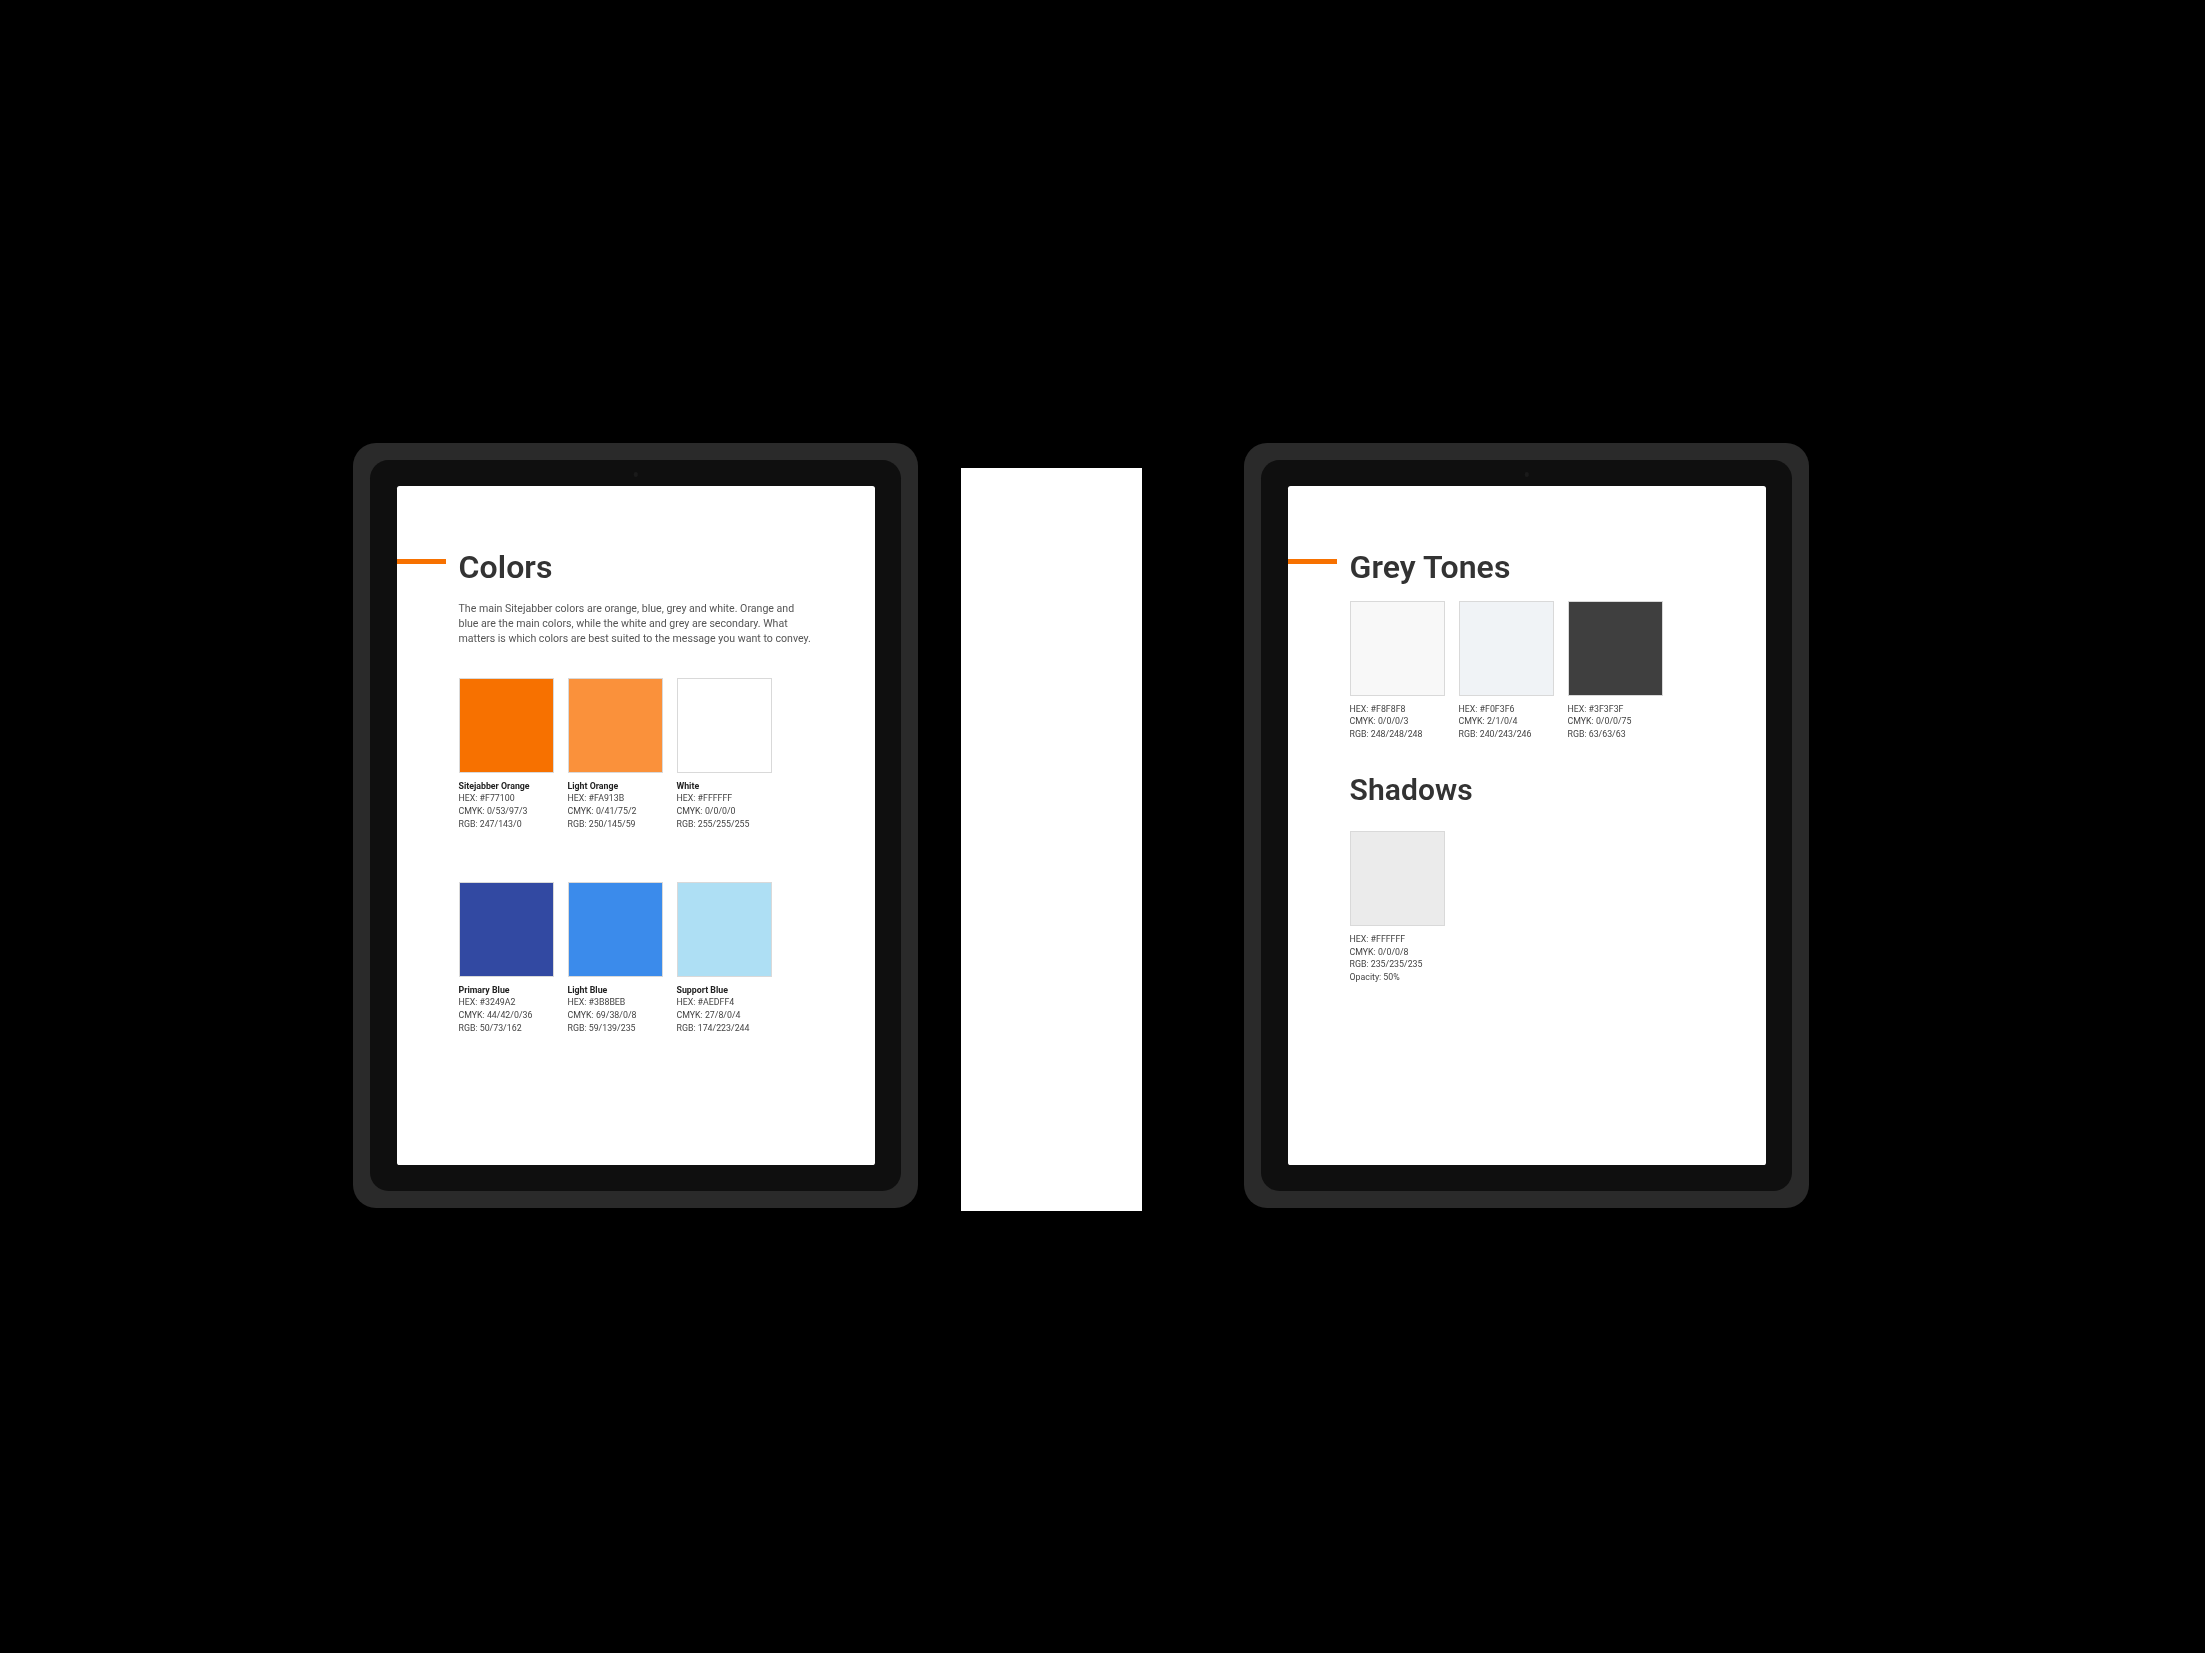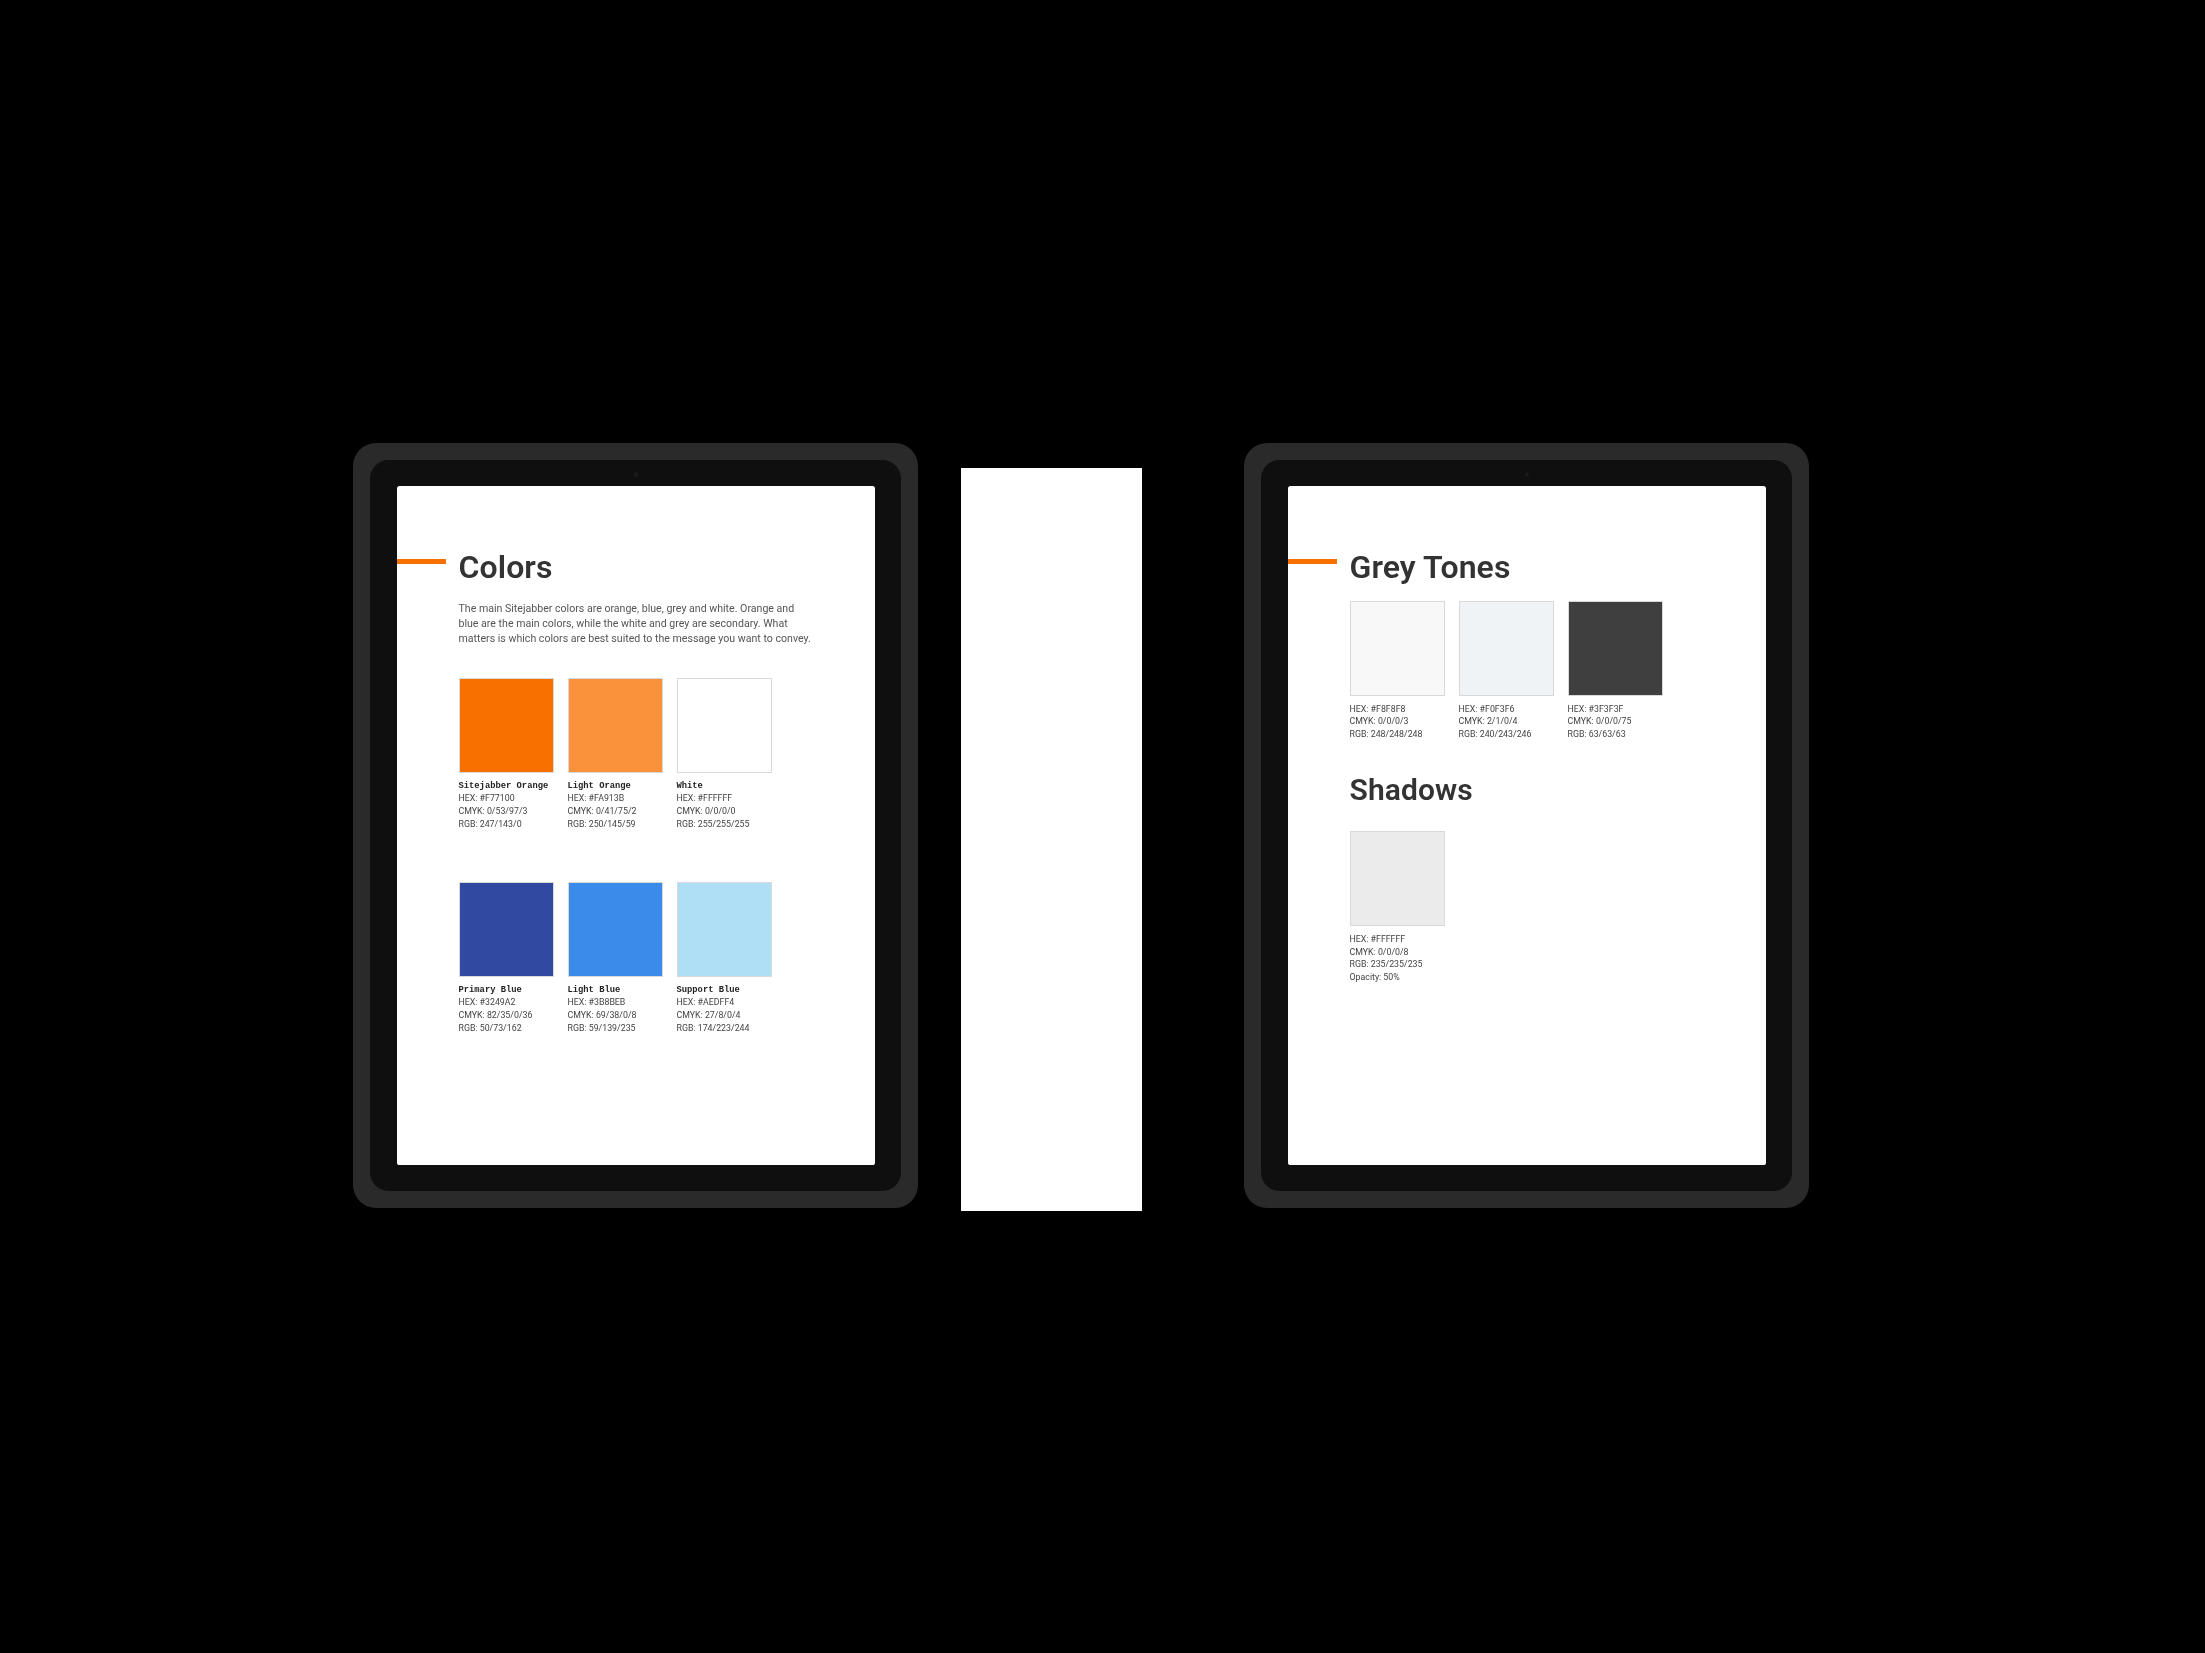--- a/index.html
+++ b/index.html
@@ -101,21 +101,20 @@
   }
   .swatch .meta{
     margin-top:7px;
     font-size:8.8px;
     line-height:1.45;
     color:#444;
   }
   .swatch .name{
     font-weight:700;
     color:#222;
-    font-family:Liberation Mono, monospace;
   }
   .row-gap{height:23px;width:100%;}
 </style>
 </head>
 <body>
 
 <div class="stage">
 
   <div class="sliver"></div>
 
@@ -160,21 +159,21 @@
             </div>
           </div>
 
           <div class="row-gap"></div>
 
           <div class="swatch">
             <div class="chip" style="background: rgb(50, 73, 162);"></div>
             <div class="meta">
               <div class="name">Primary Blue</div>
               <div>HEX: #3249A2</div>
-              <div>CMYK: 82/35/0/36</div>
+              <div>CMYK: 44/42/0/36</div>
               <div>RGB: 50/73/162</div>
             </div>
           </div>
           <div class="swatch">
             <div class="chip" style="background: rgb(59, 139, 235);"></div>
             <div class="meta">
               <div class="name">Light Blue</div>
               <div>HEX: #3B8BEB</div>
               <div>CMYK: 69/38/0/8</div>
               <div>RGB: 59/139/235</div>

